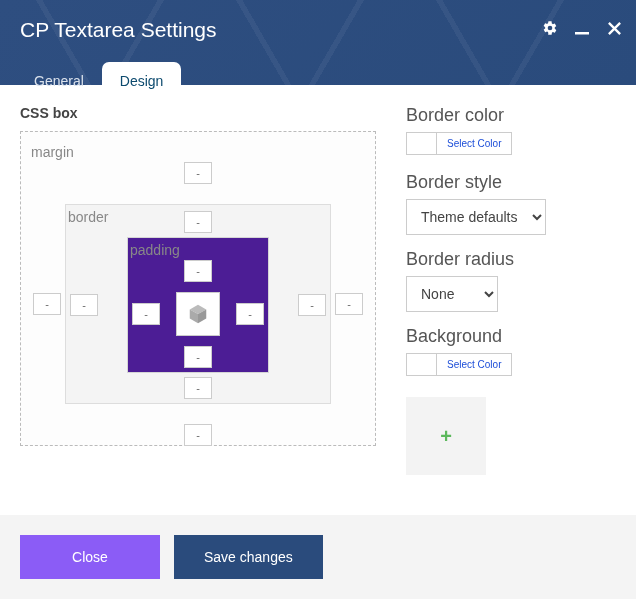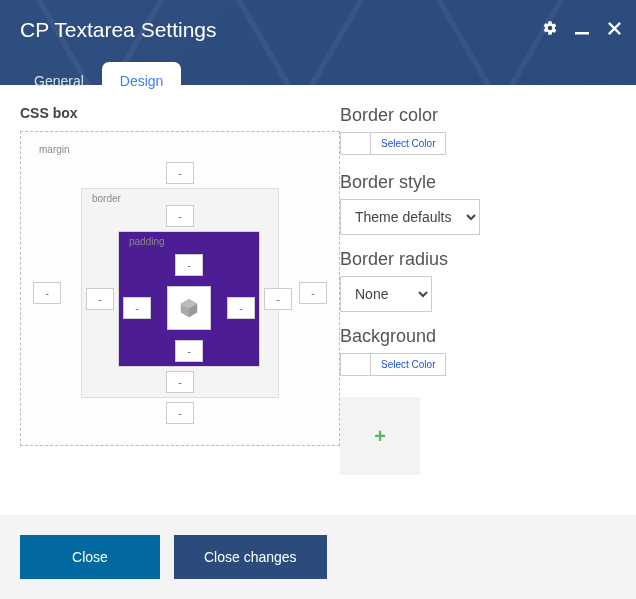--- a/index.html
+++ b/index.html
@@ -5,32 +5,32 @@
 * { box-sizing: border-box; margin: 0; padding: 0; }
 body { font-family: -apple-system, BlinkMacSystemFont, "Segoe UI", Arial, sans-serif; background: #fff; width: 636px; height: 599px; overflow: hidden; }
 
 .header { background: #2a4b7c; background: linear-gradient(135deg, #2e4e80 0%, #2a4b7c 100%); color: #fff; position: relative; height: 85px; }
 .header::before { content: ""; position: absolute; inset: 0; background-image: linear-gradient(60deg, transparent 48%, rgba(255,255,255,0.05) 48%, rgba(255,255,255,0.05) 50%, transparent 50%), linear-gradient(-60deg, transparent 48%, rgba(255,255,255,0.05) 48%, rgba(255,255,255,0.05) 50%, transparent 50%); background-size: 200px 200px; pointer-events: none; }
 .title { font-size: 21px; font-weight: 400; padding: 18px 20px 0 20px; position: relative; }
 .header-icons { position: absolute; right: 12px; top: 18px; display: flex; gap: 12px; align-items: center; }
 .header-icons span { cursor: pointer; display: flex; align-items: center; justify-content: center; width: 20px; height: 20px; }
 .tabs { display: flex; padding: 20px 20px 0 16px; position: relative; }
 .tab { padding: 11px 18px; font-size: 14px; color: #dbe2ec; cursor: pointer; }
-.tab.active { background: #fff; color: #3b82f6; border-radius: 7px; }
+.tab.active { background: #fff; color: #0c4a6e; border-radius: 7px; }
 
-.body { padding: 20px; display: flex; height: 410px; }
+.body { padding: 20px; display: flex; gap: 30px; height: 410px; }
 .left { flex: 0 0 320px; }
 .section-label { font-size: 14px; color: #444; font-weight: 600; margin-bottom: 10px; }
 
 .cssbox { border: 1px dashed #bbb; background: #fdfdfd; padding: 8px; position: relative; height: 315px; }
-.box-label { font-size: 10px; color: #888; position: absolute; top: 4px; left: 10px; }
+.box-label { font-size: 14px; color: #888; position: absolute; top: 4px; left: 2px; }
 .inp { width: 28px; height: 22px; border: 1px solid #ccc; background: #fff; font-size: 11px; text-align: center; color: #666; }
 
 .margin-box { position: relative; padding-top: 18px; height: 100%; }
-.border-box { background: #f4f4f4; border: 1px solid #ddd; position: relative; padding-top: 12px; margin: 0 auto; width: 198px; }
+.border-box { background: #f4f4f4; border: 1px solid #ddd; position: relative; padding-top: 2px; margin: 16px auto; width: 266px; }
 .padding-box { background: #4c1d95; border: 1px solid #d5d5d5; position: relative; padding-top: 18px; margin: 0 auto; width: 142px; }
 .content-box { background: #fff; border: 1px solid #ccc; width: 44px; height: 44px; display: flex; align-items: center; justify-content: center; margin: 6px auto; }
 
 .vcell { display: flex; justify-content: center; margin: 4px 0; }
 .hcell { display: flex; align-items: stretch; }
 .hcell-side { display: flex; flex-direction: column; justify-content: center; padding: 0 4px; gap: 0; }
 
 .right { flex: 1; display: flex; flex-direction: column; gap: 14px; }
 .field-label { font-size: 18px; color: #555; margin-bottom: 6px; }
 .btn-swatch { display: inline-flex; border: 1px solid #ccc; background: #fff; font-size: 10px; color: #1d4ed8; cursor: pointer; }
@@ -38,21 +38,21 @@
 .btn-swatch .lbl { padding: 5px 10px; }
 select { border: 1px solid #ccc; background: #fff; font-size: 14px; color: #444; padding: 8px 10px; cursor: pointer; }
 .sel-wide { width: 140px; }
 .sel-narrow { width: 92px; }
 
 .add-box { width: 80px; height: 80px; background: #f3f3f3; display: flex; align-items: center; justify-content: center; cursor: pointer; margin-top: 4px; }
 .plus { color: #5cb85c; font-size: 20px; font-weight: bold; }
 
 .footer { background: #f4f4f4; padding: 20px; position: absolute; bottom: 0; left: 0; right: 0; display: flex; gap: 14px; }
 .btn { padding: 14px 30px; font-size: 14px; border: none; cursor: pointer; }
-.btn-close { background: #0369a1; color: #fff; width: 140px; }
+.btn-close { background: #8b5cf6; color: #fff; width: 140px; }
 .btn-save { background: #2a4b7c; color: #fff; }
 
 svg { display: block; }
 </style>
 </head>
 <body>
 
 <div class="header">
   <div class="title">CP Textarea Settings</div>
   <div class="header-icons">
@@ -177,14 +177,14 @@
       </div>
     </div>
     <div class="add-box">
       <span class="plus">+</span>
     </div>
   </div>
 </div>
 
 <div class="footer">
   <button class="btn btn-close">Close</button>
-  <button class="btn btn-save">Close changes</button>
+  <button class="btn btn-save">Save changes</button>
 </div>
 
 </body></html>

